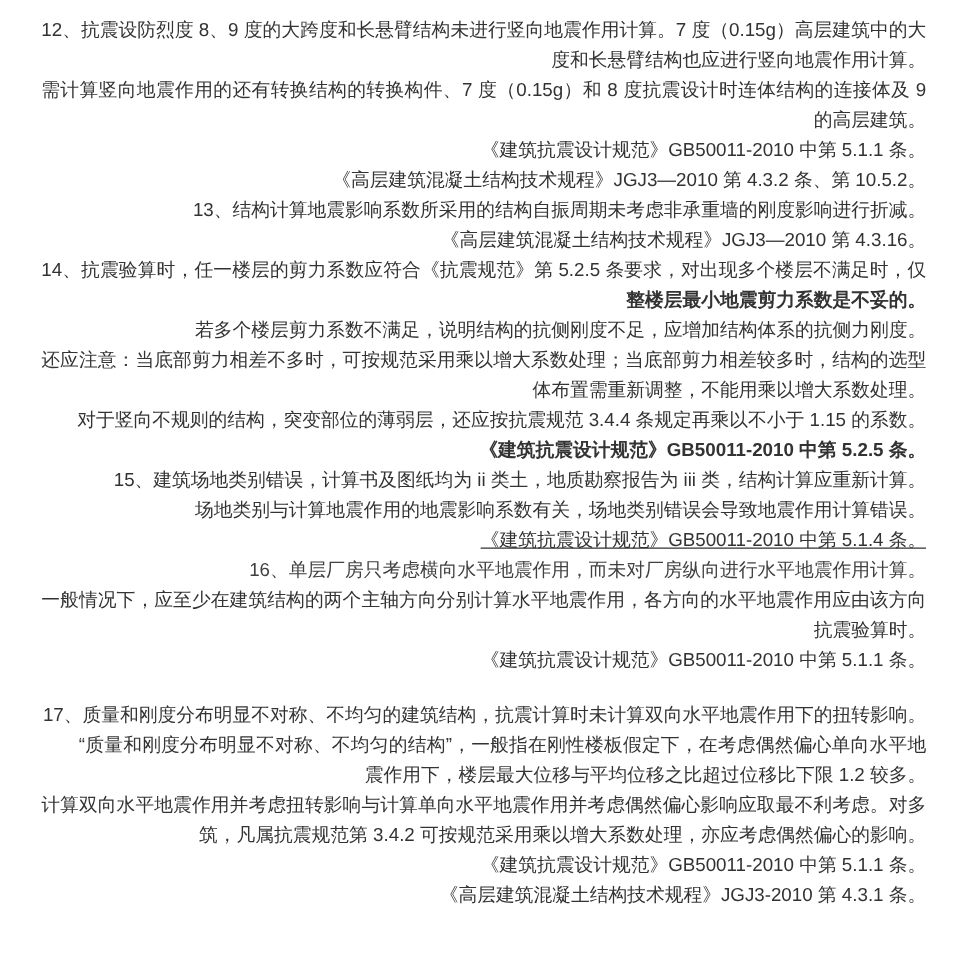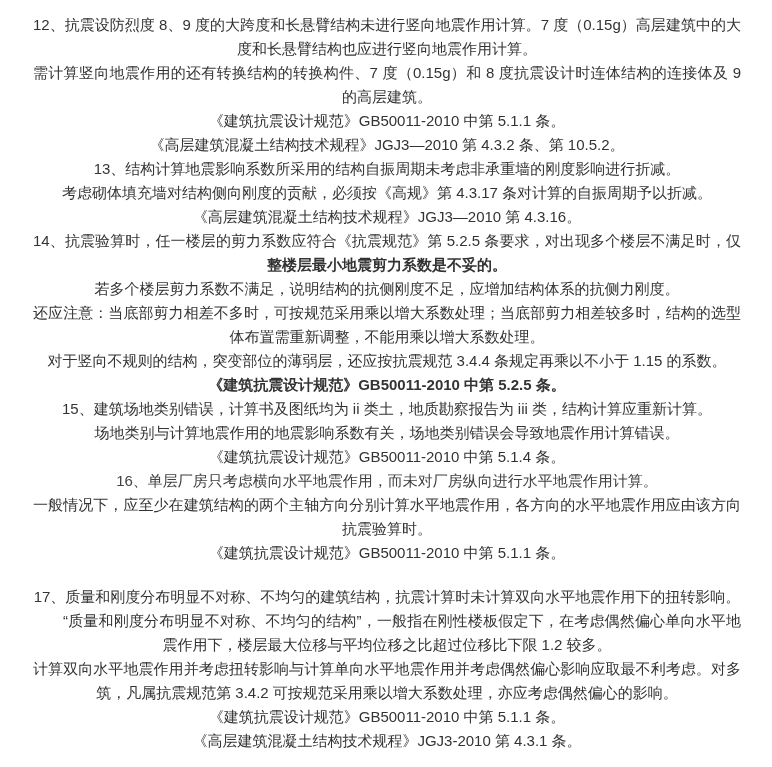--- a/index.html
+++ b/index.html
@@ -22,21 +22,21 @@
   .doc-body {
     width: 100%;
   }
   .line {
     font-family: "Liberation Sans", "DejaVu Sans", sans-serif;
     font-size: 15px;
     line-height: 24px;
     height: 24px;
     overflow: hidden;
     color: #333333;
-    text-align: center;
+    text-align: right;
     white-space: normal;
     word-break: break-all;
   }
   
   .line.full {
     text-align: justify;
     text-align-last: justify;
     text-justify: inter-character;
   }
   .line.indent {
@@ -48,32 +48,31 @@
 
 <div class="page">
   <div class="doc-body">
       <div class="line full" style="color: rgb(51, 51, 51);">12、抗震设防烈度 8、9 度的大跨度和长悬臂结构未进行竖向地震作用计算。7 度（0.15g）高层建筑中的大跨</div>
       <div class="line" style="color: rgb(51, 51, 51);">度和长悬臂结构也应进行竖向地震作用计算。</div>
       <div class="line full" style="color: rgb(51, 51, 51);">需计算竖向地震作用的还有转换结构的转换构件、7 度（0.15g）和 8 度抗震设计时连体结构的连接体及 9 度时</div>
       <div class="line" style="color: rgb(51, 51, 51);">的高层建筑。</div>
       <div class="line" style="color: rgb(51, 51, 51);">《建筑抗震设计规范》GB50011-2010 中第 5.1.1 条。</div>
       <div class="line" style="color: rgb(51, 51, 51);">《高层建筑混凝土结构技术规程》JGJ3—2010 第 4.3.2 条、第 10.5.2。</div>
       <div class="line" style="color: rgb(51, 51, 51);">13、结构计算地震影响系数所采用的结构自振周期未考虑非承重墙的刚度影响进行折减。</div>
-      <div class="line" style="color: rgb(51, 51, 51);">考虑砌体填充墙对结构侧向刚度的贡献，必须按《高规》第 4.3.17 条对计算的自振周期予以折减。</div>
       <div class="line" style="color: rgb(51, 51, 51);">《高层建筑混凝土结构技术规程》JGJ3—2010 第 4.3.16。</div>
       <div class="line full" style="color: rgb(51, 51, 51);">14、抗震验算时，任一楼层的剪力系数应符合《抗震规范》第 5.2.5 条要求，对出现多个楼层不满足时，仅靠调</div>
       <div class="line" style="color: rgb(51, 51, 51); font-weight: bold;">整楼层最小地震剪力系数是不妥的。</div>
       <div class="line" style="color: rgb(51, 51, 51);">若多个楼层剪力系数不满足，说明结构的抗侧刚度不足，应增加结构体系的抗侧力刚度。</div>
       <div class="line full" style="color: rgb(51, 51, 51);">还应注意：当底部剪力相差不多时，可按规范采用乘以增大系数处理；当底部剪力相差较多时，结构的选型和总</div>
       <div class="line" style="color: rgb(51, 51, 51);">体布置需重新调整，不能用乘以增大系数处理。</div>
       <div class="line" style="color: rgb(51, 51, 51);">对于竖向不规则的结构，突变部位的薄弱层，还应按抗震规范 3.4.4 条规定再乘以不小于 1.15 的系数。</div>
       <div class="line" style="color: rgb(51, 51, 51); font-weight: bold;">《建筑抗震设计规范》GB50011-2010 中第 5.2.5 条。</div>
       <div class="line" style="color: rgb(51, 51, 51);">15、建筑场地类别错误，计算书及图纸均为 ii 类土，地质勘察报告为 iii 类，结构计算应重新计算。</div>
       <div class="line" style="color: rgb(51, 51, 51);">场地类别与计算地震作用的地震影响系数有关，场地类别错误会导致地震作用计算错误。</div>
-      <div class="line" style="color: rgb(51, 51, 51);">《建筑抗震设计规范》GB50011-2010 中第 5.1.4 条。</div>
+      <div class="line" style="color: rgb(51, 51, 51); text-decoration: underline;">《建筑抗震设计规范》GB50011-2010 中第 5.1.4 条。</div>
       <div class="line" style="color: #404040;">16、单层厂房只考虑横向水平地震作用，而未对厂房纵向进行水平地震作用计算。</div>
       <div class="line full" style="color: rgb(51, 51, 51);">一般情况下，应至少在建筑结构的两个主轴方向分别计算水平地震作用，各方向的水平地震作用应由该方向抗侧</div>
       <div class="line" style="color: rgb(51, 51, 51);">抗震验算时。</div>
       <div class="line" style="color: rgb(51, 51, 51);">《建筑抗震设计规范》GB50011-2010 中第 5.1.1 条。</div>
       <div class="line" style="color: rgb(51, 51, 51); margin-top: 20px;">17、质量和刚度分布明显不对称、不均匀的建筑结构，抗震计算时未计算双向水平地震作用下的扭转影响。</div>
       <div class="line full indent" style="color: rgb(51, 51, 51);">“质量和刚度分布明显不对称、不均匀的结构”，一般指在刚性楼板假定下，在考虑偶然偏心单向水平地震地</div>
       <div class="line" style="color: rgb(51, 51, 51);">震作用下，楼层最大位移与平均位移之比超过位移比下限 1.2 较多。</div>
       <div class="line full" style="color: rgb(51, 51, 51);">计算双向水平地震作用并考虑扭转影响与计算单向水平地震作用并考虑偶然偏心影响应取最不利考虑。对多层建</div>
       <div class="line" style="color: rgb(51, 51, 51);">筑，凡属抗震规范第 3.4.2 可按规范采用乘以增大系数处理，亦应考虑偶然偏心的影响。</div>
       <div class="line" style="color: rgb(51, 51, 51);">《建筑抗震设计规范》GB50011-2010 中第 5.1.1 条。</div>

